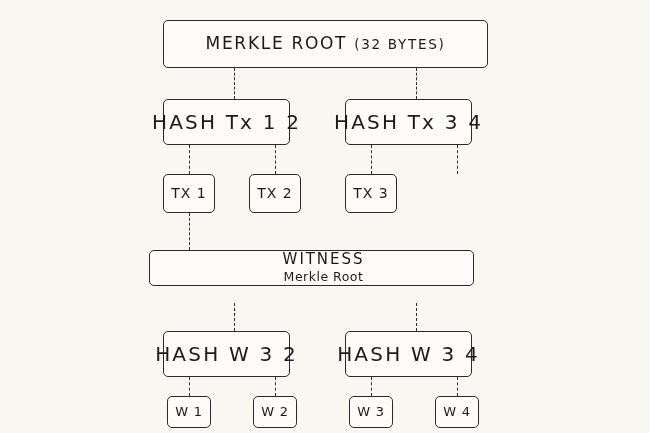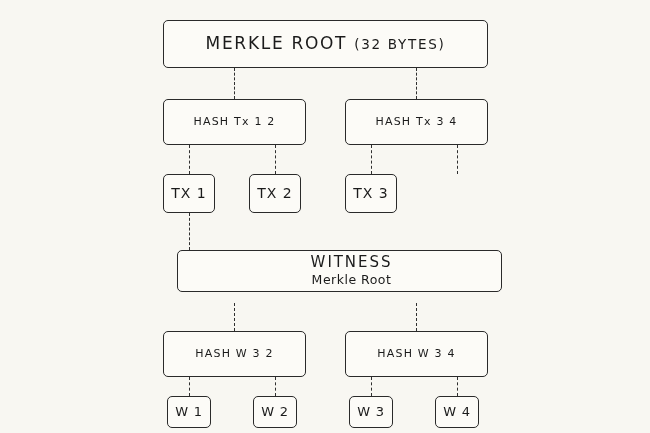--- a/index.html
+++ b/index.html
@@ -43,23 +43,23 @@
     top: 20px;
     width: 325px;
     height: 48px;
     font-size: 17px;
     letter-spacing: 0.10em;
   }
   .node.root .caps-small { font-size: 13.5px; }
 
   
   .node.hash {
-    width: 143px;
+    width: 127px;
     height: 46px;
-    font-size: 11px;
+    font-size: 20px;
     letter-spacing: 0.11em;
   }
   .node.hash.h12 { left: 163px; }
   .node.hash.h34 { left: 345px; }
   .node.hash.tx-row { top: 99px; }
   .node.hash.w-row  { top: 331px; }
 
   
   .node.leaf-tx {
     top: 174px;
@@ -69,24 +69,24 @@
     letter-spacing: 0.07em;
     text-align: right;
   }
   .node.leaf-tx.t1 { left: 163px; }
   .node.leaf-tx.t2 { left: 249px; }
   .node.leaf-tx.t3 { left: 345px; }
   .node.leaf-tx.t4 { left: 431px; }
 
   
   .node.witness {
-    left: 177px;
+    left: 149px;
     top: 250px;
     width: 325px;
-    height: 42px;
+    height: 36px;
     padding-left: 24px;
   }
   .node.witness .wit-title {
     font-size: 15px;
     letter-spacing: 0.13em;
   }
   .node.witness .wit-sub {
     font-size: 12.5px;
     letter-spacing: 0.04em;
     margin-top: 2px;

